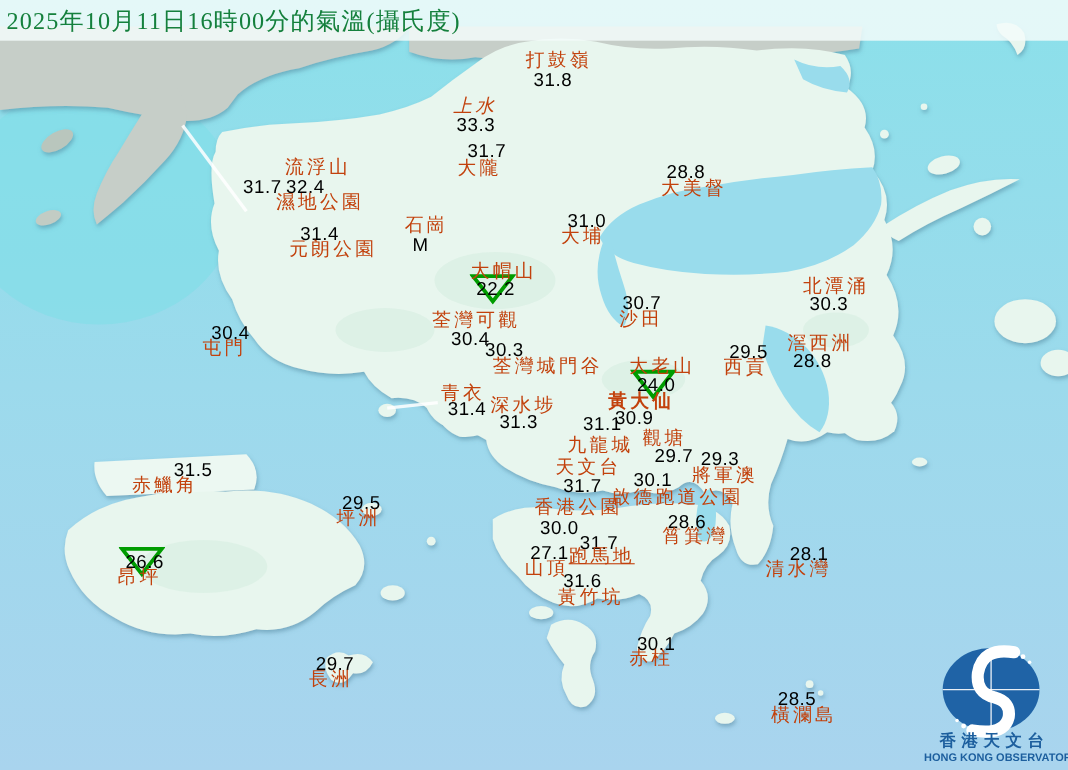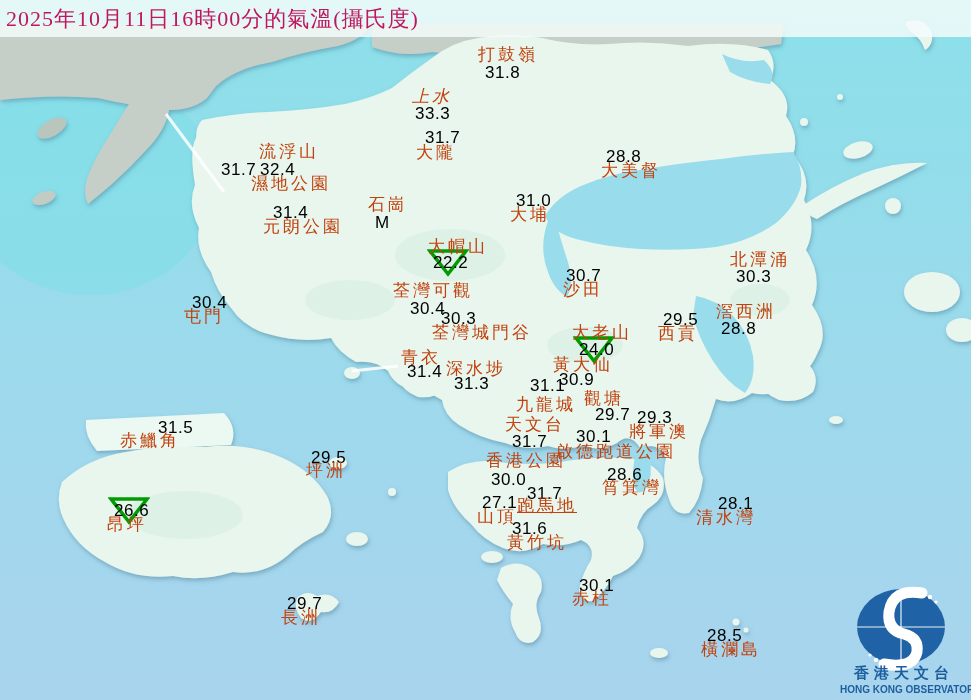--- a/index.html
+++ b/index.html
@@ -8,21 +8,21 @@
     font-family:"Liberation Sans", sans-serif;
   }
   #map svg.basemap { position:absolute; left:0; top:0; }
   .titlebar {
     position:absolute; left:0; top:0; width:971px; height:37px;
     background:rgba(243,251,250,0.85);
   }
   .map-title {
     position:absolute; left:6px; top:4px;
     font-family:"Liberation Serif","DejaVu Serif",serif;
-    font-size:22px; color:#be185d; letter-spacing:1px; white-space:nowrap;
+    font-size:22px; color:#15803d; letter-spacing:1px; white-space:nowrap;
   }
   .station-name {
     position:absolute; color:#c2410c; font-size:17px; line-height:1;
     letter-spacing:3px; white-space:nowrap;
     font-family:"Liberation Serif","DejaVu Serif",serif;
   }
   .station-value {
     position:absolute; color:#000; font-size:17px; line-height:1;
     letter-spacing:0.5px; white-space:nowrap;
     font-family:"Liberation Sans","DejaVu Sans",sans-serif;
@@ -156,35 +156,35 @@
       <div class="station-value" style="left: 433px; top: 254px;">22.2</div>
       <div class="station-value" style="left: 566px; top: 267px;">30.7</div>
       <div class="station-name" style="left: 563px; top: 281px;">沙田</div>
       <div class="station-name" style="left: 730px; top: 251px;">北潭涌</div>
       <div class="station-value" style="left: 736px; top: 268px;">30.3</div>
       <div class="station-name" style="left: 393px; top: 282px;">荃灣可觀</div>
       <div class="station-value" style="left: 410px; top: 300px;">30.4</div>
       <div class="station-value" style="left: 192px; top: 294px;">30.4</div>
       <div class="station-name" style="left: 184px; top: 308px;">屯門</div>
       <div class="station-value" style="left: 441px; top: 310px;">30.3</div>
-      <div class="station-name" style="left: 432px; top: 324px;">荃灣城門谷</div>
+      <div class="station-name" style="left: 448px; top: 324px;">荃灣城門谷</div>
       <div class="station-name" style="left: 716px; top: 303px;">滘西洲</div>
       <div class="station-value" style="left: 721px; top: 320px;">28.8</div>
       <div class="station-value" style="left: 663px; top: 311px;">29.5</div>
       <div class="station-name" style="left: 658px; top: 325px;">西貢</div>
       <div class="min-triangle" style="left: 573px; top: 334px;"><svg width="42" height="30" viewBox="0 0 42 30">
           <polygon points="3,4 39,4 21,27" fill="none" stroke="#009c00" stroke-width="3.5"></polygon>
         </svg></div>
       <div class="station-name" style="left: 572px; top: 324px; text-align: center;">大老山</div>
       <div class="station-value" style="left: 579px; top: 341px;">24.0</div>
       <div class="station-name" style="left: 401px; top: 349px;">青衣</div>
       <div class="station-value" style="left: 407px; top: 363px;">31.4</div>
       <div class="station-name" style="left: 446px; top: 360px;">深水埗</div>
       <div class="station-value" style="left: 454px; top: 375px;">31.3</div>
-      <div class="station-name" style="left: 553px; top: 356px;">黃大仙</div>
+      <div class="station-name" style="left: 553px; top: 356px; font-weight: bold;">黃大仙</div>
       <div class="station-value" style="left: 559px; top: 371px;">30.9</div>
       <div class="station-value" style="left: 530px; top: 377px;">31.1</div>
       <div class="station-name" style="left: 516px; top: 396px;">九龍城</div>
       <div class="station-name" style="left: 584px; top: 390px;">觀塘</div>
       <div class="station-value" style="left: 595px; top: 406px;">29.7</div>
       <div class="station-value" style="left: 637px; top: 409px;">29.3</div>
       <div class="station-name" style="left: 629px; top: 423px;">將軍澳</div>
       <div class="station-name" style="left: 505px; top: 416px;">天文台</div>
       <div class="station-value" style="left: 512px; top: 433px;">31.7</div>
       <div class="station-value" style="left: 576px; top: 428px;">30.1</div>

